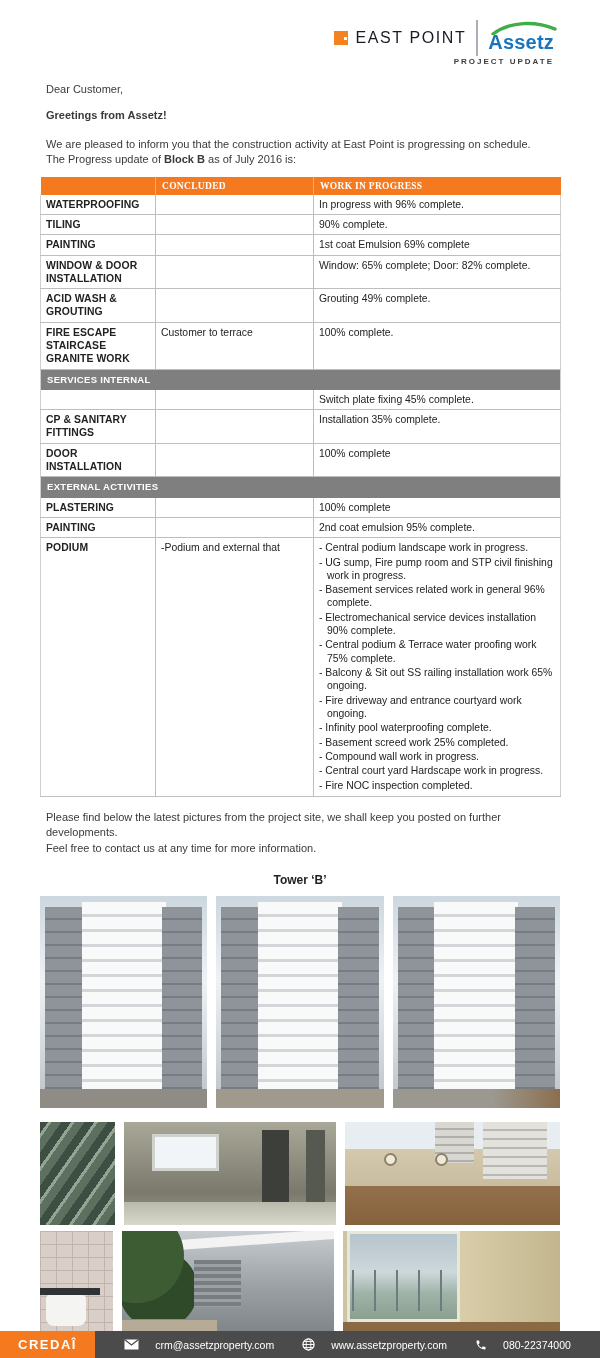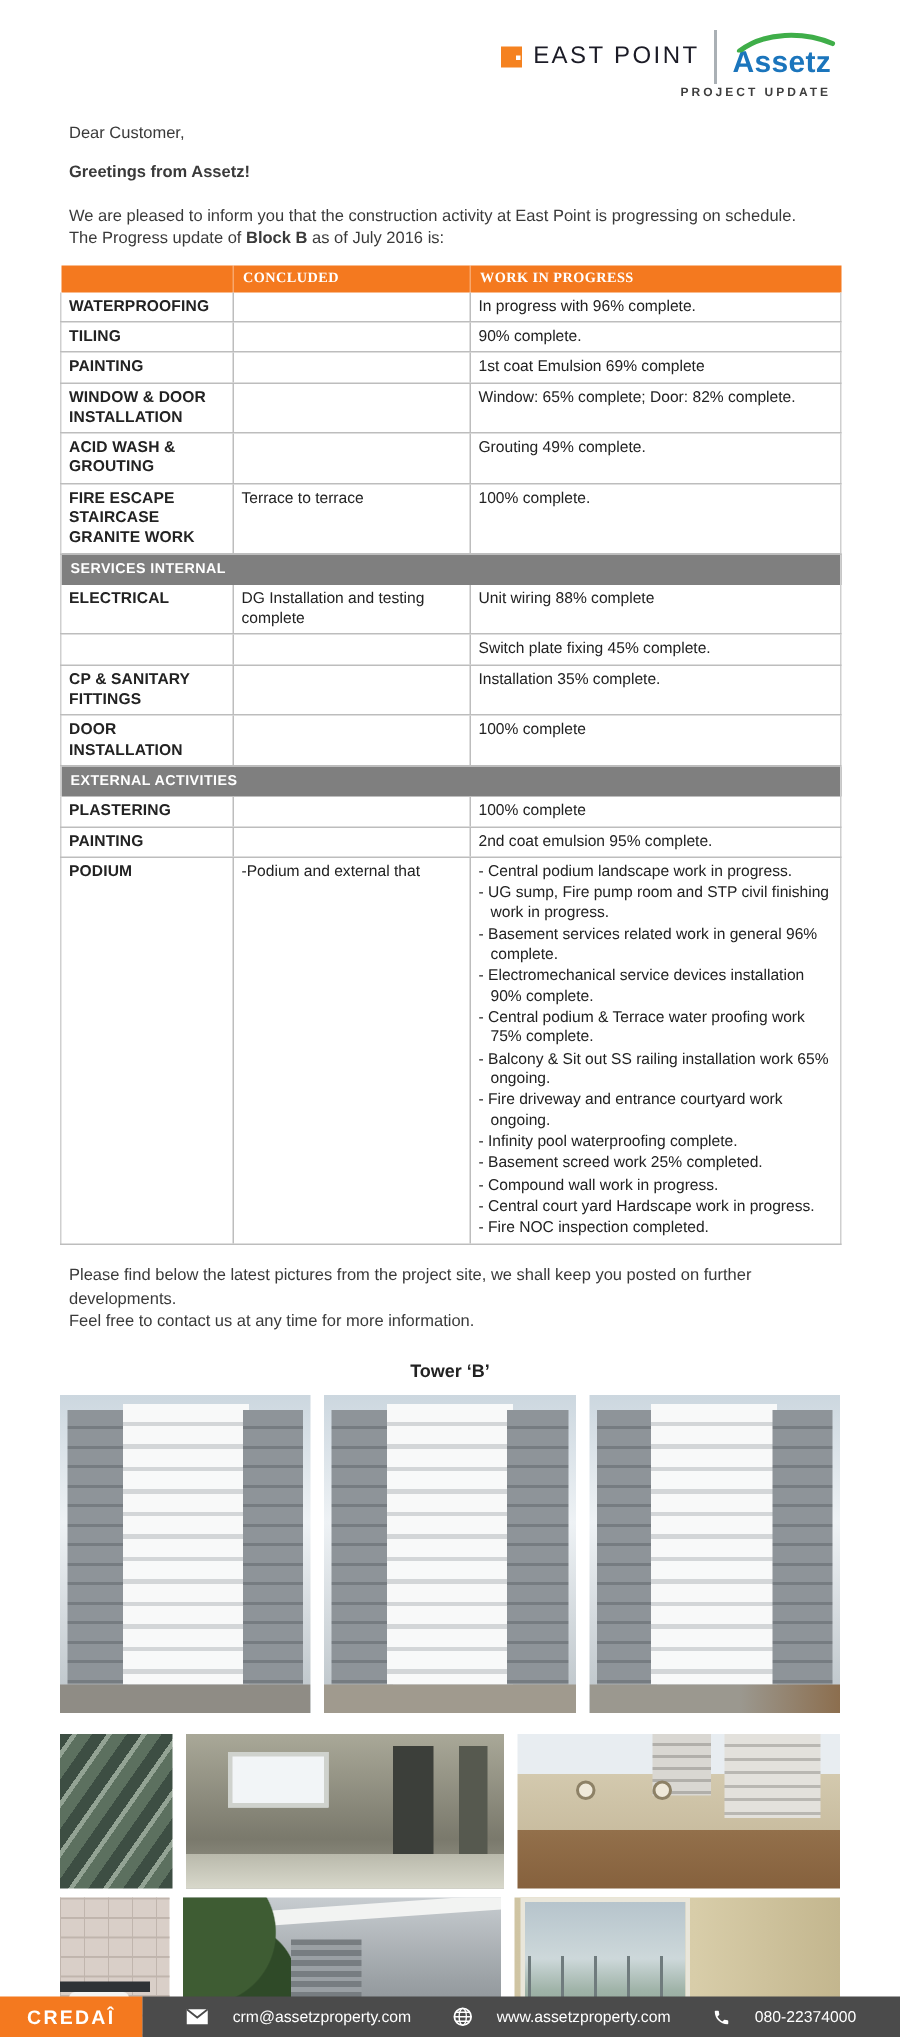--- a/index.html
+++ b/index.html
@@ -158,31 +158,26 @@
         <td class="c-con"></td>
         <td class="c-wip">Window: 65% complete; Door: 82% complete.</td>
       </tr>
       <tr>
         <td class="c-label">ACID WASH &amp; GROUTING</td>
         <td class="c-con"></td>
         <td class="c-wip">Grouting 49% complete.</td>
       </tr>
       <tr>
         <td class="c-label">FIRE ESCAPE STAIRCASE GRANITE WORK</td>
-        <td class="c-con">Terrace to terrace</td>
+        <td class="c-con">Customer to terrace</td>
         <td class="c-wip">100% complete.</td>
       </tr>
 
       <tr class="section-row">
         <td colspan="3">SERVICES INTERNAL</td>
-      </tr>
-      <tr>
-        <td class="c-label">ELECTRICAL</td>
-        <td class="c-con">DG Installation and testing complete</td>
-        <td class="c-wip">Unit wiring 88% complete</td>
       </tr>
       <tr>
         <td class="c-label"></td>
         <td class="c-con"></td>
         <td class="c-wip">Switch plate fixing 45% complete.</td>
       </tr>
       <tr>
         <td class="c-label">CP &amp; SANITARY FITTINGS</td>
         <td class="c-con"></td>
         <td class="c-wip">Installation 35% complete.</td>

